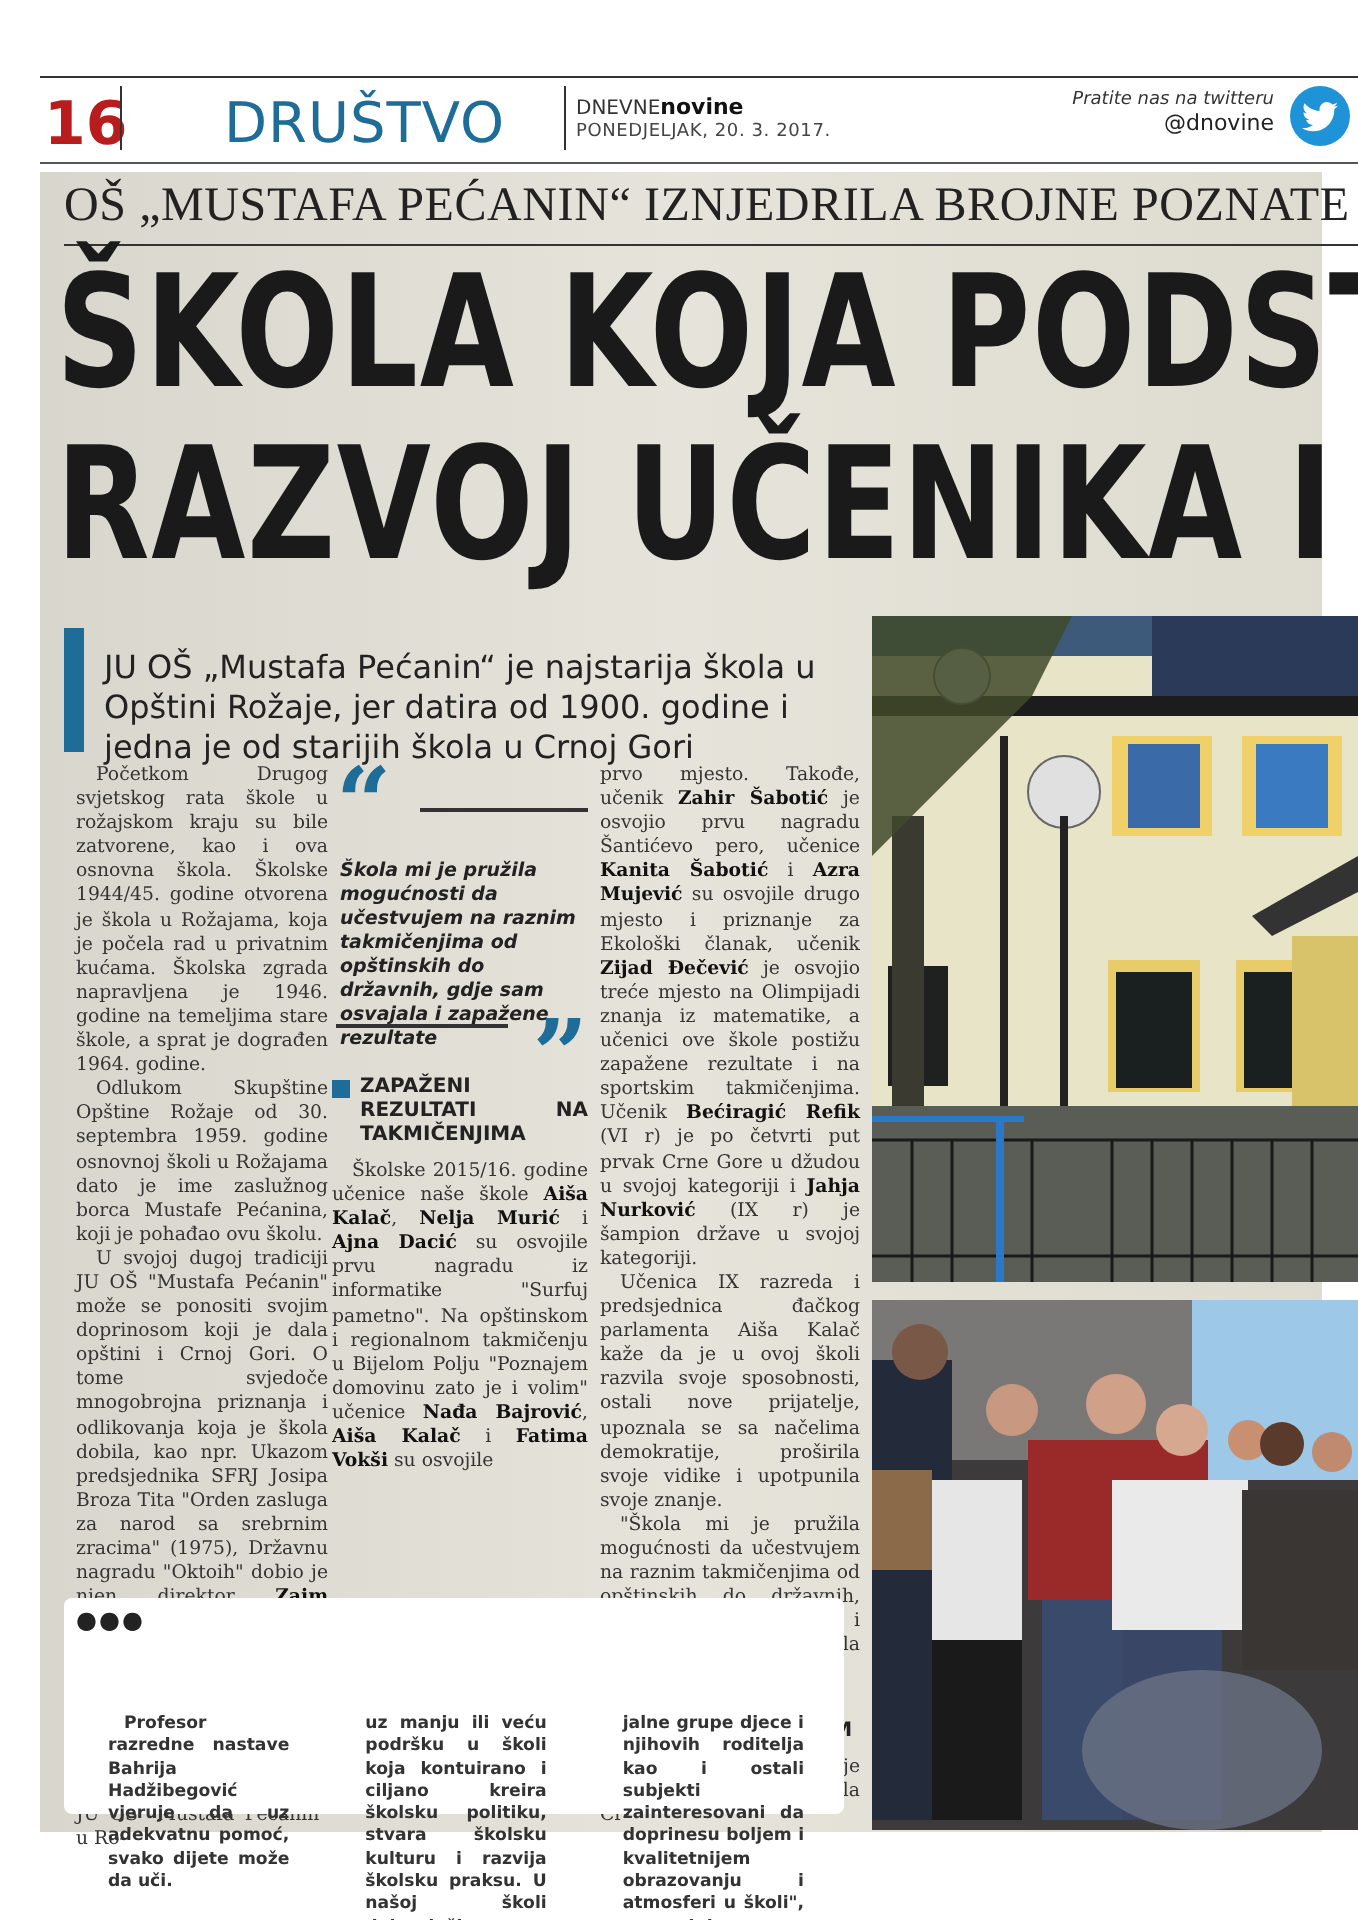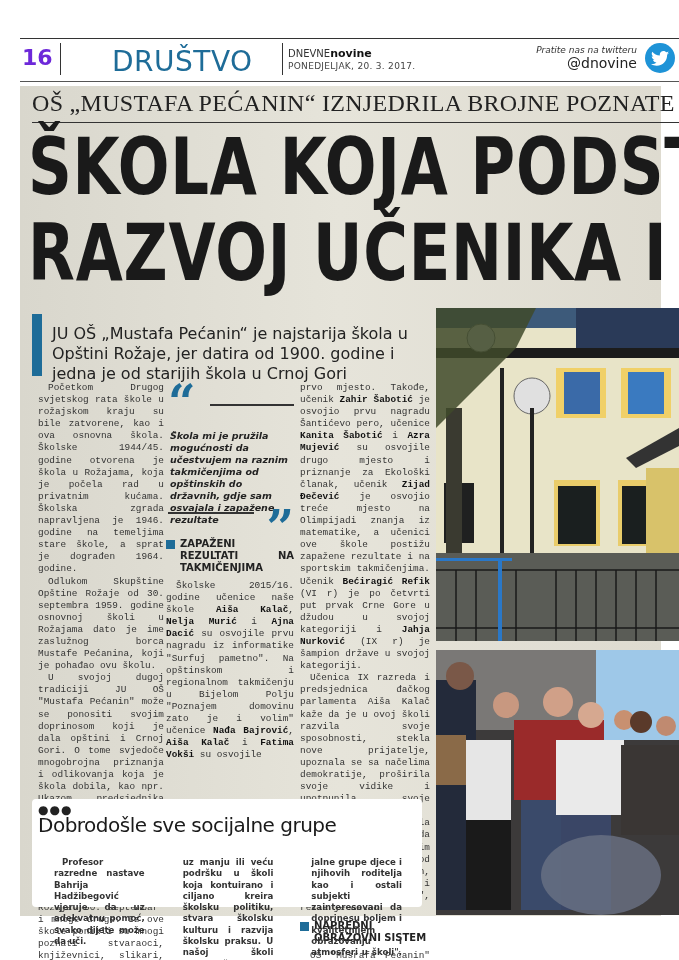--- a/index.html
+++ b/index.html
@@ -1,42 +1,42 @@
 <!DOCTYPE html>
 <html><head>
 <meta charset="utf-8">
 <style>
   html, body { margin:0; padding:0; }
   body { width:679px; height:960px; background:#ffffff; position:relative; overflow:hidden; font-family:"DejaVu Serif", serif; color:#222; }
   .masthead { position:absolute; left:20px; top:38px; width:659px; height:42px; border-top:1.5px solid #333; border-bottom:1.5px solid #555; }
-  .page-num { position:absolute; left:2px; top:6px; font-family:"DejaVu Sans", sans-serif; font-weight:bold; font-size:22px; color:#6d28d9; }
+  .page-num { position:absolute; left:2px; top:6px; font-family:"DejaVu Sans", sans-serif; font-weight:bold; font-size:30px; color:#b91c1c; }
   .vsep1 { position:absolute; left:40px; top:4px; width:1px; height:32px; background:#333; }
   .section { position:absolute; left:92px; top:6px; font-family:"DejaVu Sans", sans-serif; font-size:28px; color:#1e6c98; letter-spacing:0.5px; }
   .vsep2 { position:absolute; left:262px; top:4px; width:1px; height:32px; background:#333; }
   .brand { position:absolute; left:268px; top:8px; font-family:"DejaVu Sans", sans-serif; font-size:10px; color:#333; }
   .brand b { font-weight:bold; color:#111; font-size:11px; }
   .date { position:absolute; left:268px; top:22px; font-family:"DejaVu Sans", sans-serif; font-size:9px; color:#444; letter-spacing:0.3px;text-align:right; }
   .tw-text { position:absolute; right:42px; top:6px; text-align:right; font-family:"DejaVu Sans", sans-serif; }
   .tw-l1 { font-style:italic; font-size:9px; color:#333; }
-  .tw-l2 { font-size:14px; color:#222; }
+  .tw-l2 { font-size:11px; color:#222; }
   .tw-icon { position:absolute; right:4px; top:4px; width:30px; height:30px; border-radius:50%; background:#1e93d7; display:flex; align-items:center; justify-content:center; }
 
   .panel { position:absolute; left:20px; top:86px; width:641px; height:830px; background:linear-gradient(90deg,#d9d7cd,#e6e4da 50%,#dedbd0); }
   .kicker { position:absolute; left:12px; top:4px; font-family:"Liberation Serif", serif; font-size:24px; color:#222; white-space:nowrap; letter-spacing:0.3px; }
   .kicker-rule { position:absolute; left:12px; top:36px; width:647px; height:1px; background:#333; }
   .headline { position:absolute; left:8px; font-family:"DejaVu Sans", sans-serif; font-weight:bold; font-size:78px; color:#1a1a1a; white-space:nowrap; transform:scaleX(0.78); transform-origin:left top; letter-spacing:1px; line-height:1; }
   .hl1 { top:42px; }
   .hl2 { top:128px; }
 
   .lead { position:absolute; left:12px; top:222px; width:400px; }
   .lead-bar { position:absolute; left:0; top:6px; width:10px; height:62px; background:#1e6c98; }
   .lead-text { position:absolute; left:20px; top:16px; width:380px; font-family:"DejaVu Sans", sans-serif; font-size:16px; line-height:20px; color:#222; }
 
   .col { position:absolute; top:296px; font-family:"DejaVu Serif", serif; font-size:9.4px; line-height:12.1px; color:#333; text-align:justify; }
-  .col p { margin:0; text-indent:10px;font-family:Liberation Mono, monospace; }
+  .col p { margin:0; text-indent:10px; }
   .col b { color:#111;margin-top:38px; }
   .c1 { left:18px; width:126px; }
   .c2 { left:146px; width:128px; }
   .c3 { left:280px; width:130px; }
 
   .quote-box { position:absolute; left:148px; top:298px; width:126px; height:152px; }
   .qmark { position:absolute; font-family:"DejaVu Serif", serif; font-weight:bold; font-size:48px; color:#1e6c98; line-height:1; }
   .q-open { left:0; top:-6px; }
   .q-close { right:0; bottom:-16px; }
   .q-rule1 { position:absolute; left:42px; top:20px; width:84px; height:1.5px; background:#333; }
@@ -103,21 +103,21 @@
     <span class="qmark q-close">”</span>
   </div>
 
   <div class="col c2" style="top:446px;">
     <div class="subhead">ZAPAŽENI REZULTATI NA TAKMIČENJIMA</div>
     <p><span>Školske 2015/16. godine učenice naše škole </span><b>Aiša Kalač</b><span>, </span><b>Nelja Murić</b><span> i </span><b>Ajna Dacić</b><span> su osvojile prvu nagradu iz informatike "Surfuj pametno". Na opštinskom i regionalnom takmičenju u Bijelom Polju "Poznajem domovinu zato je i volim" učenice </span><b>Nađa Bajrović</b><span>, </span><b>Aiša Kalač</b><span> i </span><b>Fatima Vokši</b><span> su osvojile</span></p>
   </div>
 
   <div class="col c3">
     <p style="text-indent:0"><span>prvo mjesto. Takođe, učenik </span><b>Zahir Šabotić</b><span> je osvojio prvu nagradu Šantićevo pero, učenice </span><b>Kanita Šabotić</b><span> i </span><b>Azra Mujević</b><span> su osvojile drugo mjesto i priznanje za Ekološki članak, učenik </span><b>Zijad Đečević</b><span> je osvojio treće mjesto na Olimpijadi znanja iz matematike, a učenici ove škole postižu zapažene rezultate i na sportskim takmičenjima. Učenik </span><b>Bećiragić Refik</b><span> (VI r) je po četvrti put prvak Crne Gore u džudou u svojoj kategoriji i </span><b>Jahja Nurković</b><span> (IX r) je šampion države u svojoj kategoriji.</span></p>
-    <p>Učenica IX razreda i predsjednica đačkog parlamenta Aiša Kalač kaže da je u ovoj školi razvila svoje sposobnosti, stekla nove prijatelje, upoznala se sa načelima demokratije, proširila svoje vidike i upotpunila svoje znanje.</p>
+    <p>Učenica IX razreda i predsjednica đačkog parlamenta Aiša Kalač kaže da je u ovoj školi razvila svoje sposobnosti, ostali nove prijatelje, upoznala se sa načelima demokratije, proširila svoje vidike i upotpunila svoje znanje.</p>
     <p>"Škola mi je pružila mogućnosti da učestvujem na raznim takmičenjima od opštinskih do državnih, gdje sam osvajala i zapažene rezultate", rekla je Kalač.</p>
     <div class="subhead">NAPREDNI OBRAZOVNI SISTEM</div>
     <p>OŠ "Musrafa Pećanin" je ušla u red prvih 20 škola Cr-</p>
   </div>
 
   <div class="photo1">
     <svg width="243" height="333" viewBox="0 0 243 333">
       <rect x="0" y="0" width="243" height="333" fill="#e8e4c8"></rect>
       <rect x="140" y="0" width="103" height="40" fill="#2a3a58"></rect>
       <rect x="0" y="0" width="140" height="20" fill="#3d5a7a"></rect>
@@ -178,21 +178,20 @@
       <circle cx="188" cy="70" r="10" fill="#c89070"></circle>
       <circle cx="205" cy="72" r="11" fill="#5a3a2a"></circle>
       <circle cx="230" cy="76" r="10" fill="#c08a70"></circle>
       <rect x="185" y="95" width="58" height="90" fill="#3a3634"></rect>
       <ellipse cx="165" cy="225" rx="60" ry="40" fill="#6a7284" opacity="0.8"></ellipse>
     </svg>
   </div>
 
   <div class="sidebar">
     <div class="dots">●●●</div>
-    <div class="sb-title">Dobrodošle sve socijalne grupe</div>
     <div class="sb-cols">
       <div>
         <p>Profesor razredne nastave Bahrija Hadžibegović vjeruje da uz adekvatnu pomoć, svako dijete može da uči.</p>
         <p>"Uvjereni smo da svako dijete može u našoj školi da uči</p>
       </div>
       <div>
         <p style="text-indent:0">uz manju ili veću podršku u školi koja kontuirano i ciljano kreira školsku politiku, stvara školsku kulturu i razvija školsku praksu. U našoj školi dobrodošle su sve soci-</p>
       </div>
       <div>
         <p style="text-indent:0">jalne grupe djece i njihovih roditelja kao i ostali subjekti zainteresovani da doprinesu boljem i kvalitetnijem obrazovanju i atmosferi u školi", napominje Hadžibegović.</p>

